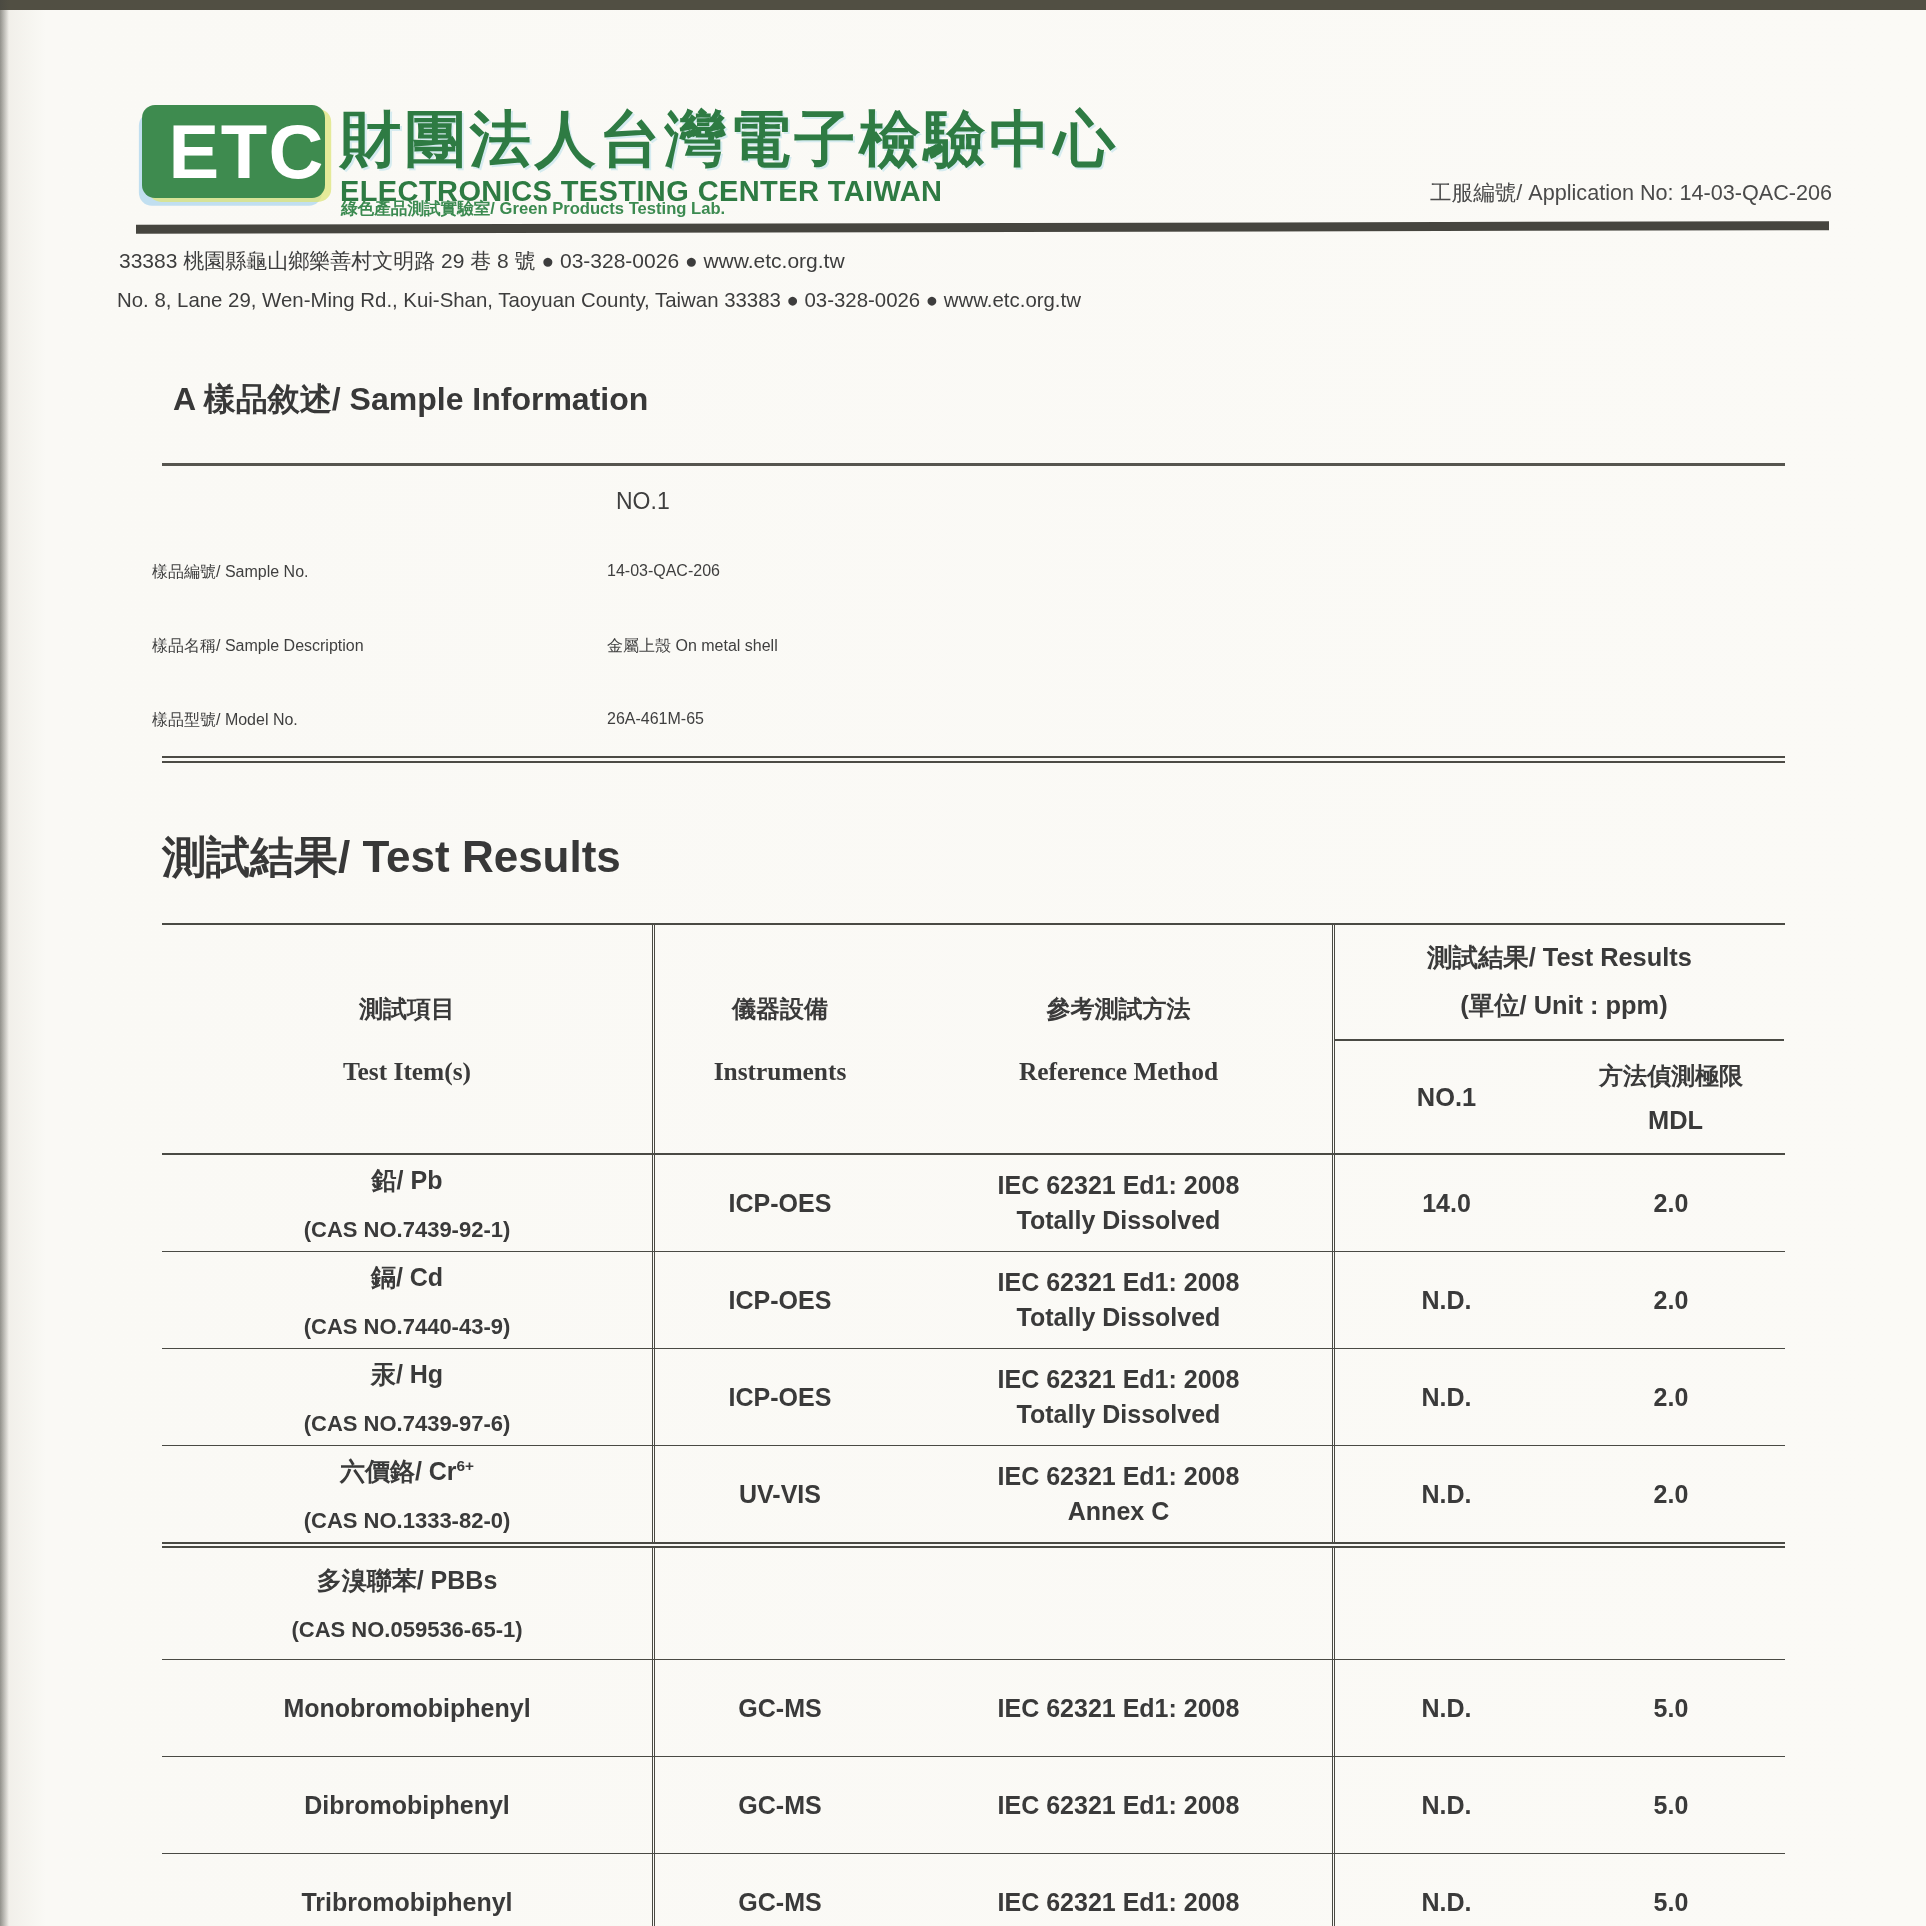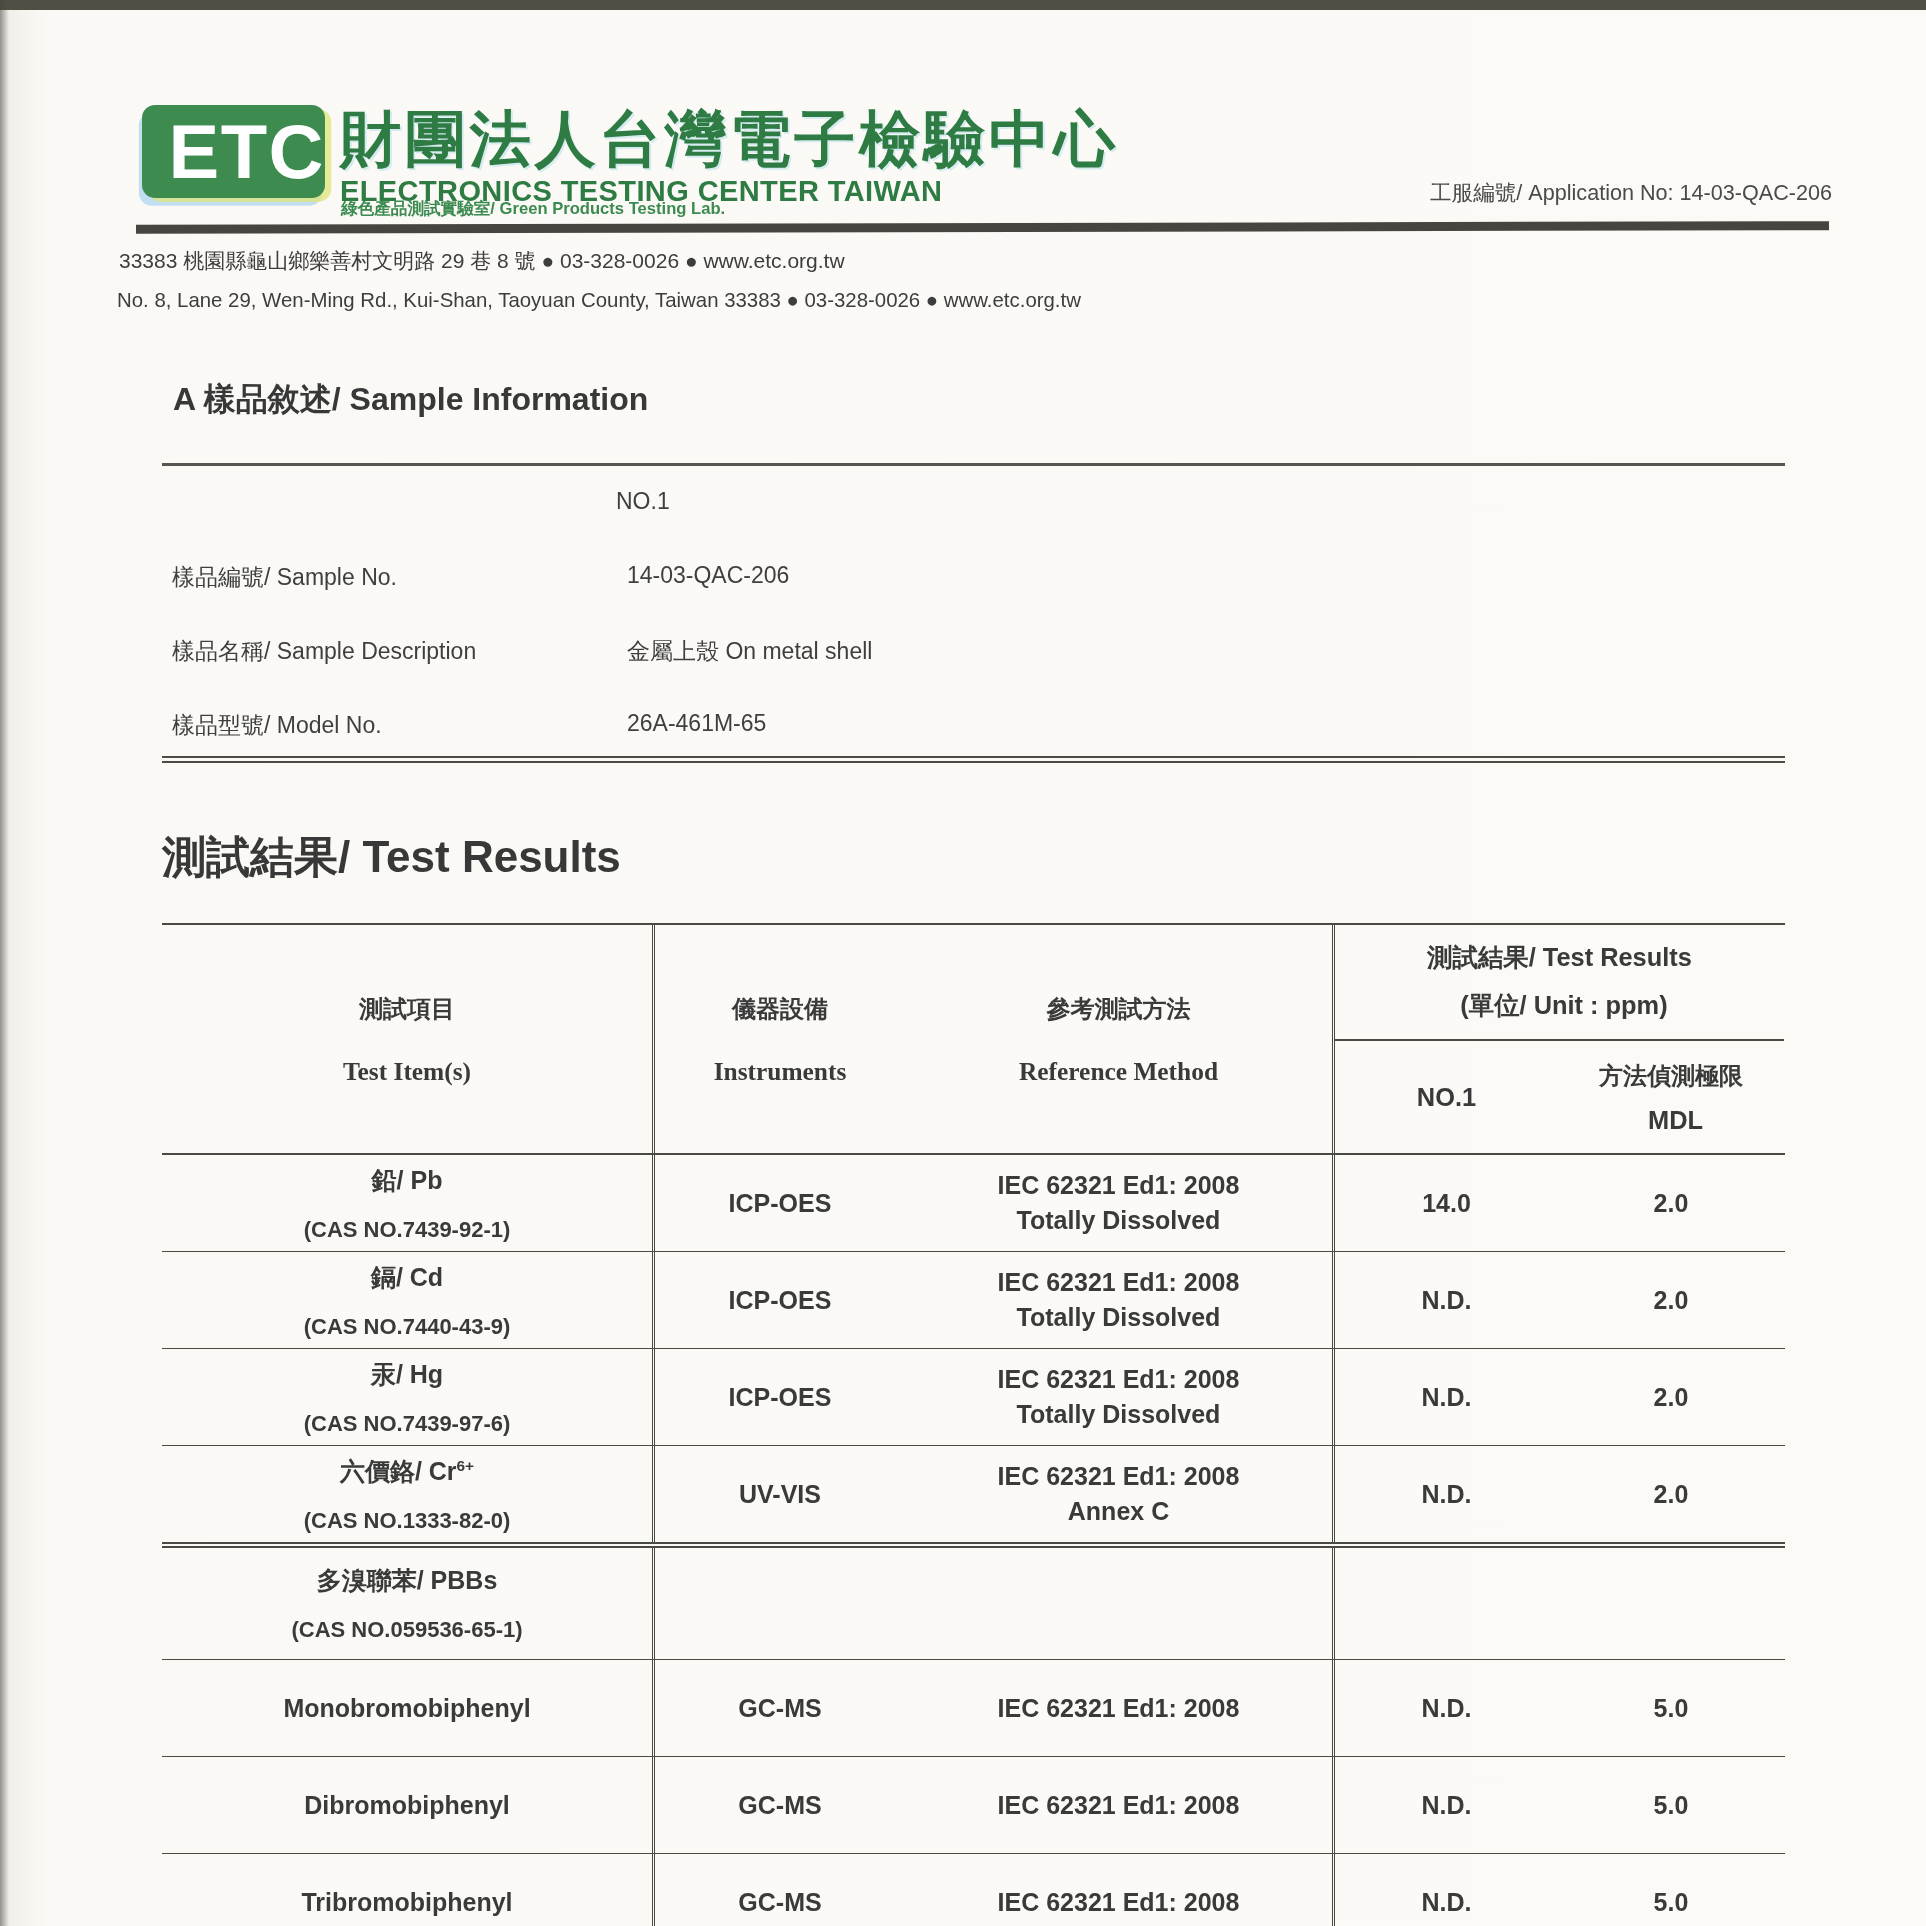--- a/index.html
+++ b/index.html
@@ -53,21 +53,21 @@
   .addr-zh{ position:absolute; left:119px; top:247px; font-size:21px; color:#3d3d3d; white-space:nowrap; }
   .addr-en{ position:absolute; left:117px; top:289px; font-size:20.4px; color:#3d3d3d; white-space:nowrap; }
 
   
   .section-a-title{
     position:absolute; left:162px; top:378px;
     font-size:32px; font-weight:bold; color:#383838; white-space:nowrap;margin-left:11px;
   }
   .hr1{ position:absolute; left:162px; top:463px; width:1623px; height:3.1px; background:#56554f; }
   .no1-label{ position:absolute; left:616px; top:488px; font-size:23px; color:#3f3f3f; }
-  .sample-row{ position:absolute; left:172px; width:1623px; font-size:23px; color:#3f3f3f; }
+  .sample-row{ position:absolute; left:152px; width:1623px; font-size:16px; color:#3f3f3f; }
   .sample-row .val{ position:absolute; left:455px; top:0; white-space:nowrap; }
   .sr0{ top:562px; } .sr1{ top:636px; } .sr2{ top:710px; }
   .sample-dblrule{ position:absolute; left:162px; top:756px; width:1623px; height:0;
     border-top:7px double #4c4b45; }
 
   
   .section-b-title{
     position:absolute; left:162px; top:828px;
     font-size:44px; font-weight:bold; color:#383838; white-space:nowrap;
   }

